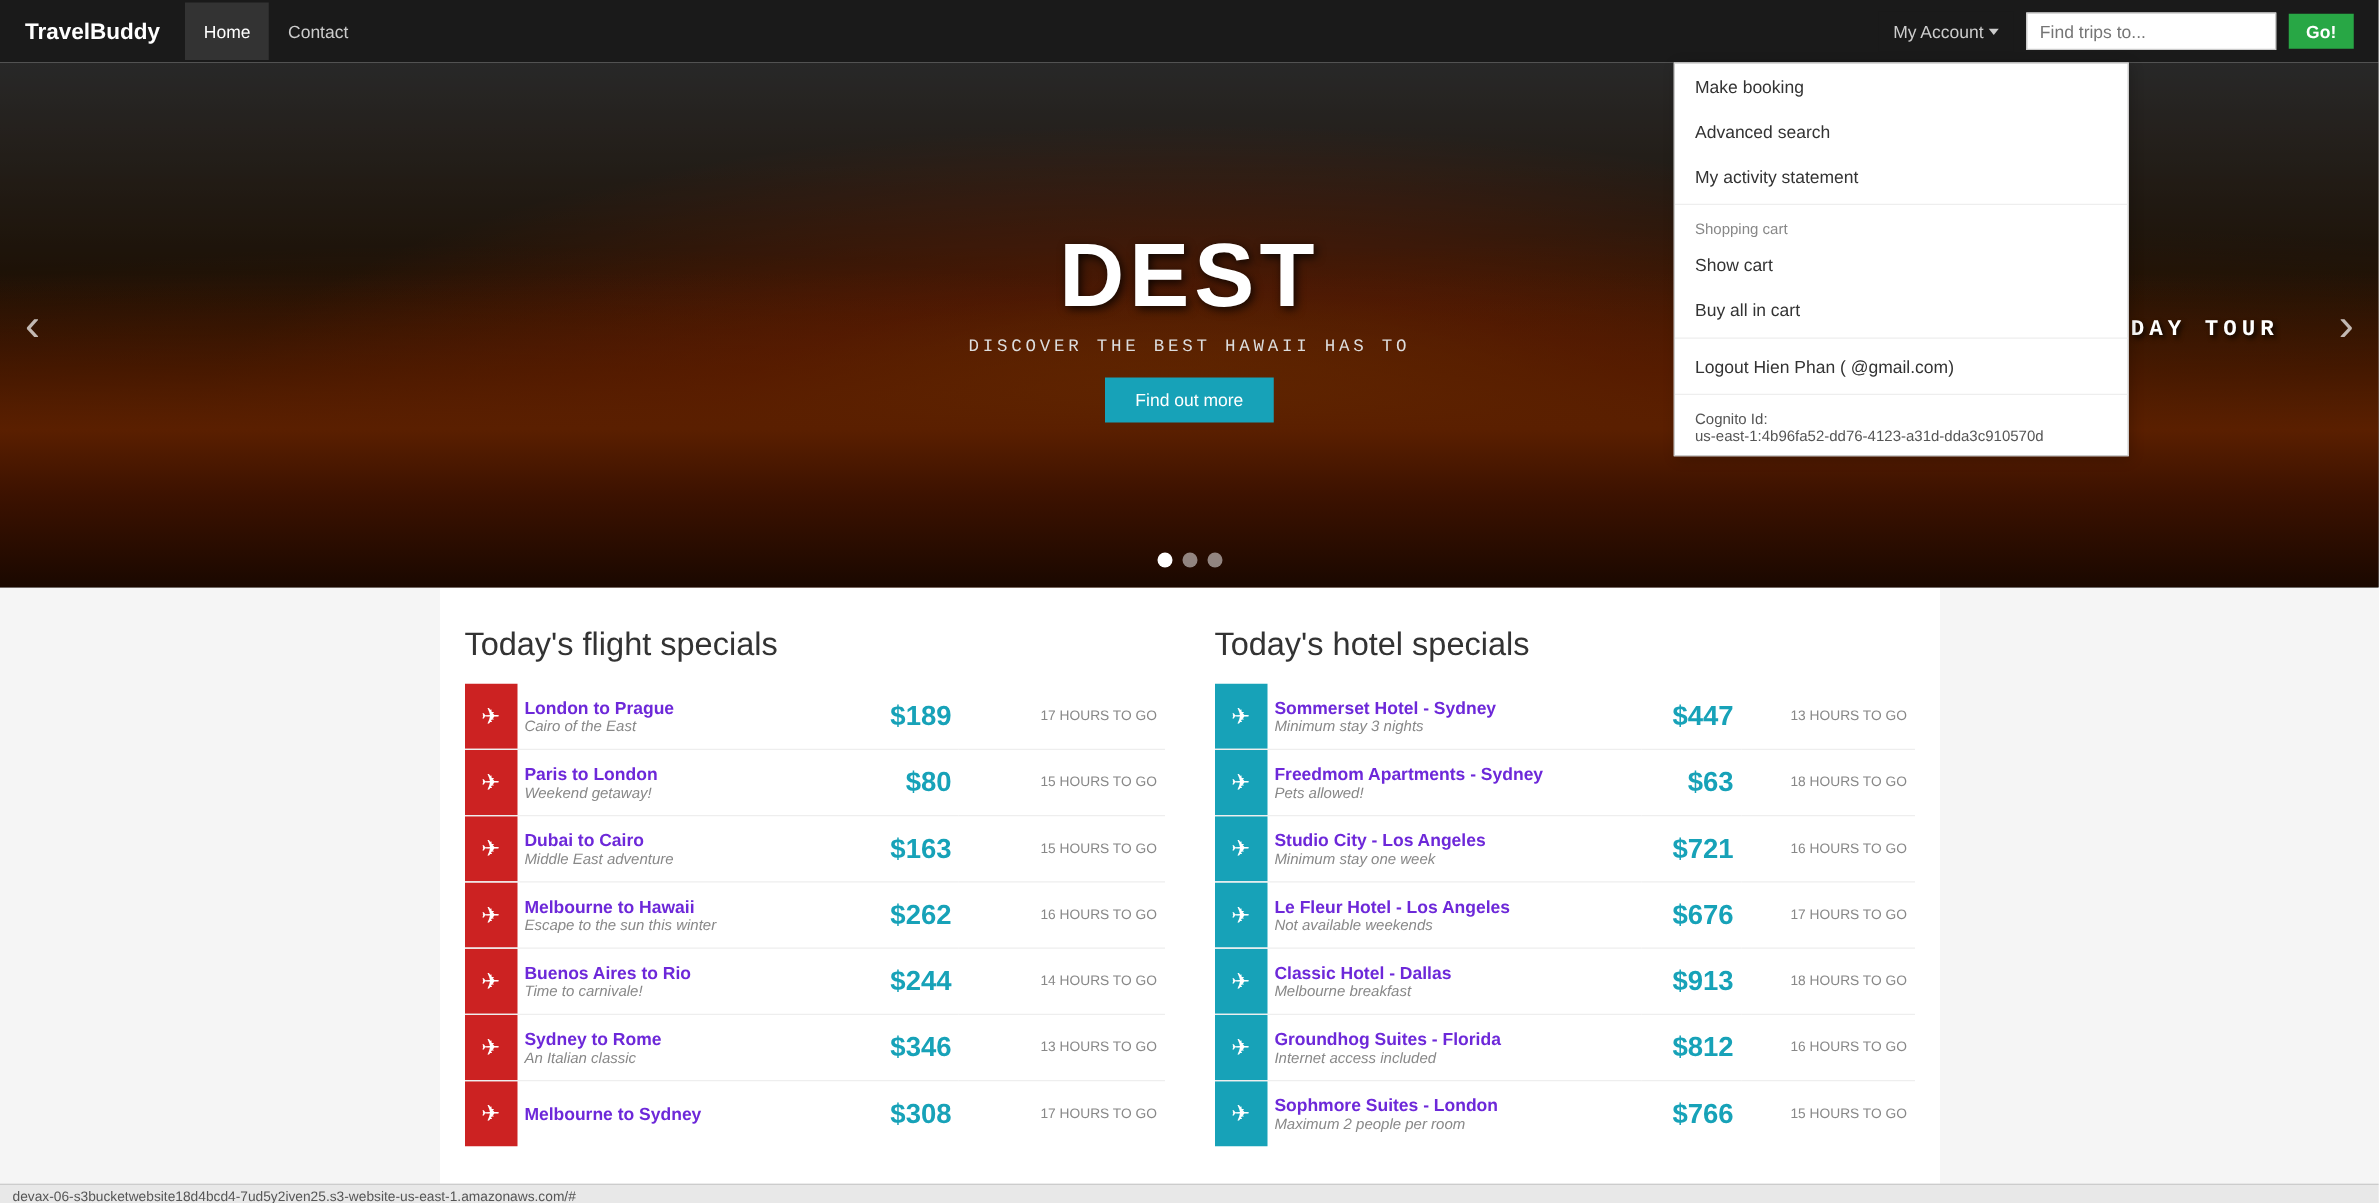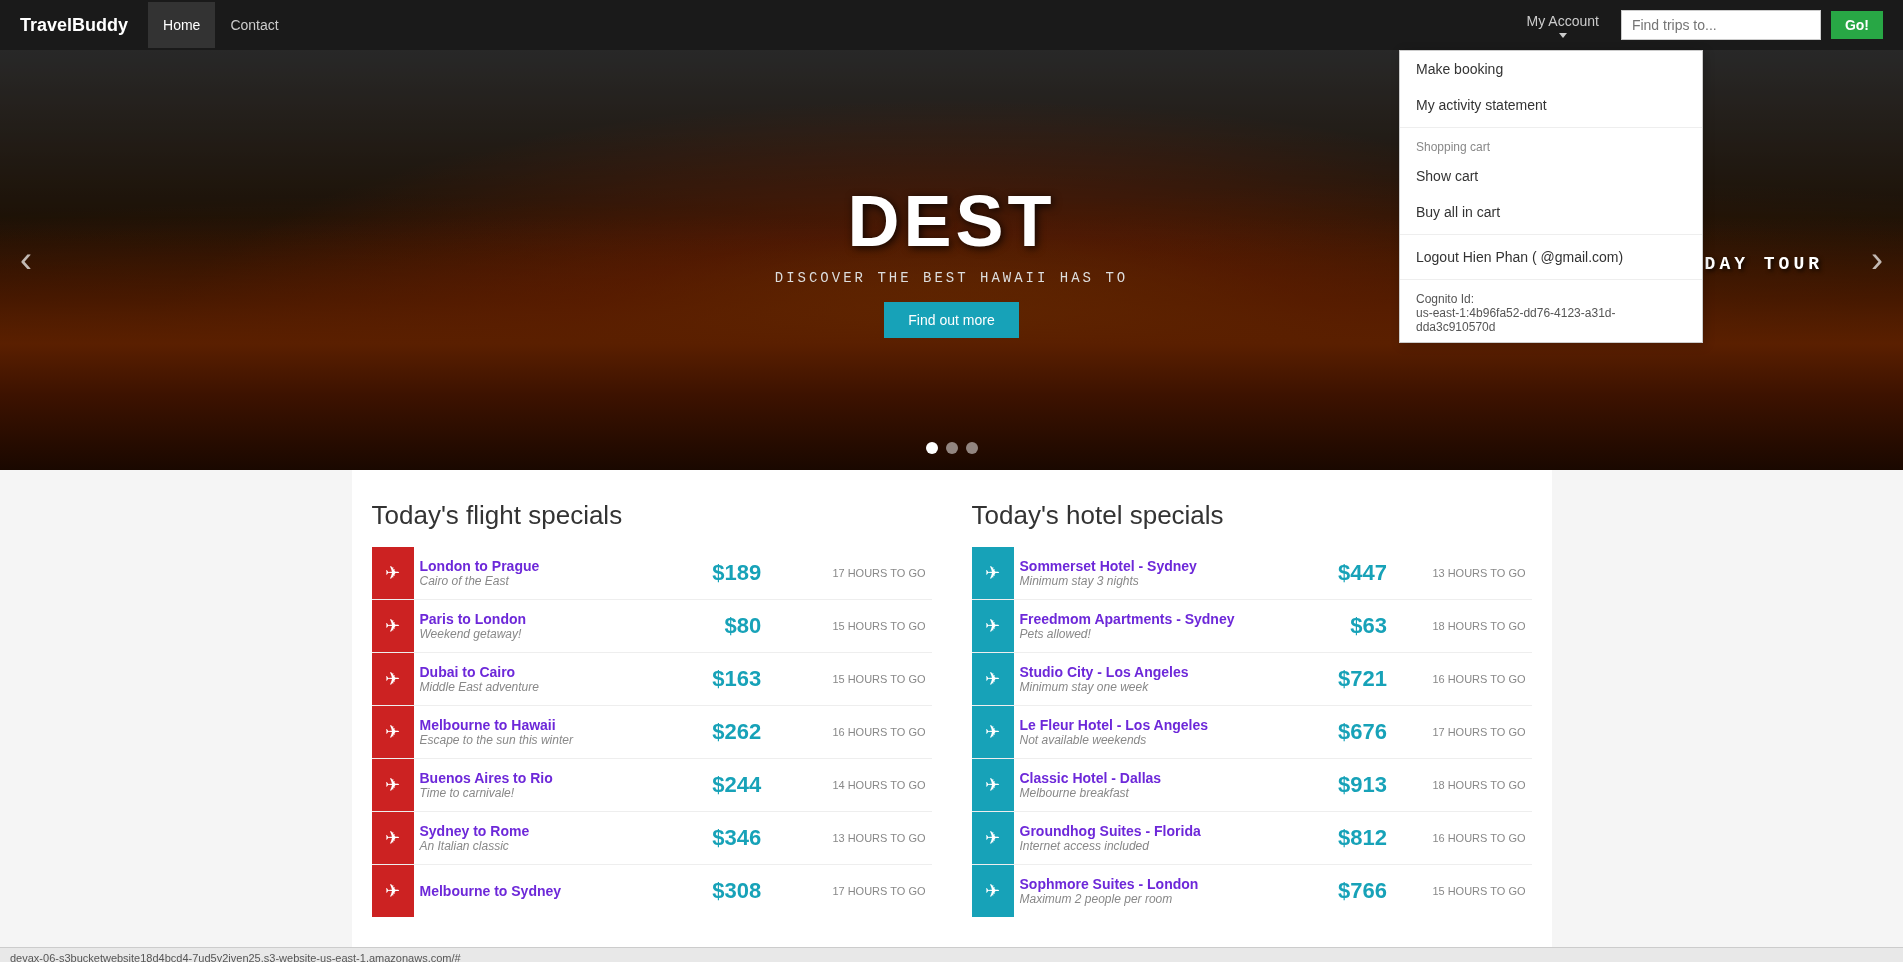--- a/index.html
+++ b/index.html
@@ -48,21 +48,20 @@
       background: #1a1a1a;
       border: none;
       color: #ccc;
       font-size: 14px;
       cursor: pointer;
       padding: 8px 12px;
       display: flex;
       align-items: center;
       gap: 4px;
       position: relative;
-      flex-direction: column;
     }
     .my-account-btn .caret {
       border-top: 5px solid #ccc;
       border-left: 4px solid transparent;
       border-right: 4px solid transparent;
       display: inline-block;
     }
     .search-input {
       padding: 6px 10px;
       font-size: 14px;
@@ -82,21 +81,21 @@
     }
 
     
     .dropdown-menu {
       position: absolute;
       top: 50px;
       right: 200px;
       background: #fff;
       border: 1px solid #ccc;
       box-shadow: 2px 2px 10px rgba(0,0,0,0.2);
-      width: 304px;
+      width: 364px;
       z-index: 2000;
     }
     .dropdown-menu a {
       display: block;
       padding: 10px 16px;
       font-size: 14px;
       color: #333;
       text-decoration: none;
     }
     .dropdown-divider {
@@ -304,20 +303,21 @@
     <button class="my-account-btn">
       <span>My Account</span>
       <span class="caret"></span>
     </button>
     <input class="search-input" type="text" placeholder="Find trips to..." style="">
     <button class="go-btn">Go!</button>
   </div>
 
   <div class="dropdown-menu">
     <a href="#">Make booking</a>
+    <a href="#">Advanced search</a>
     <a href="#">My activity statement</a>
     <hr class="dropdown-divider">
     <div class="dropdown-section-label">Shopping cart</div>
     <a href="#">Show cart</a>
     <a href="#">Buy all in cart</a>
     <hr class="dropdown-divider">
     <a href="#">Logout Hien Phan (         @gmail.com)</a>
     <hr class="dropdown-divider">
     <div class="dropdown-cognito">
       <span>Cognito Id:</span><br>

